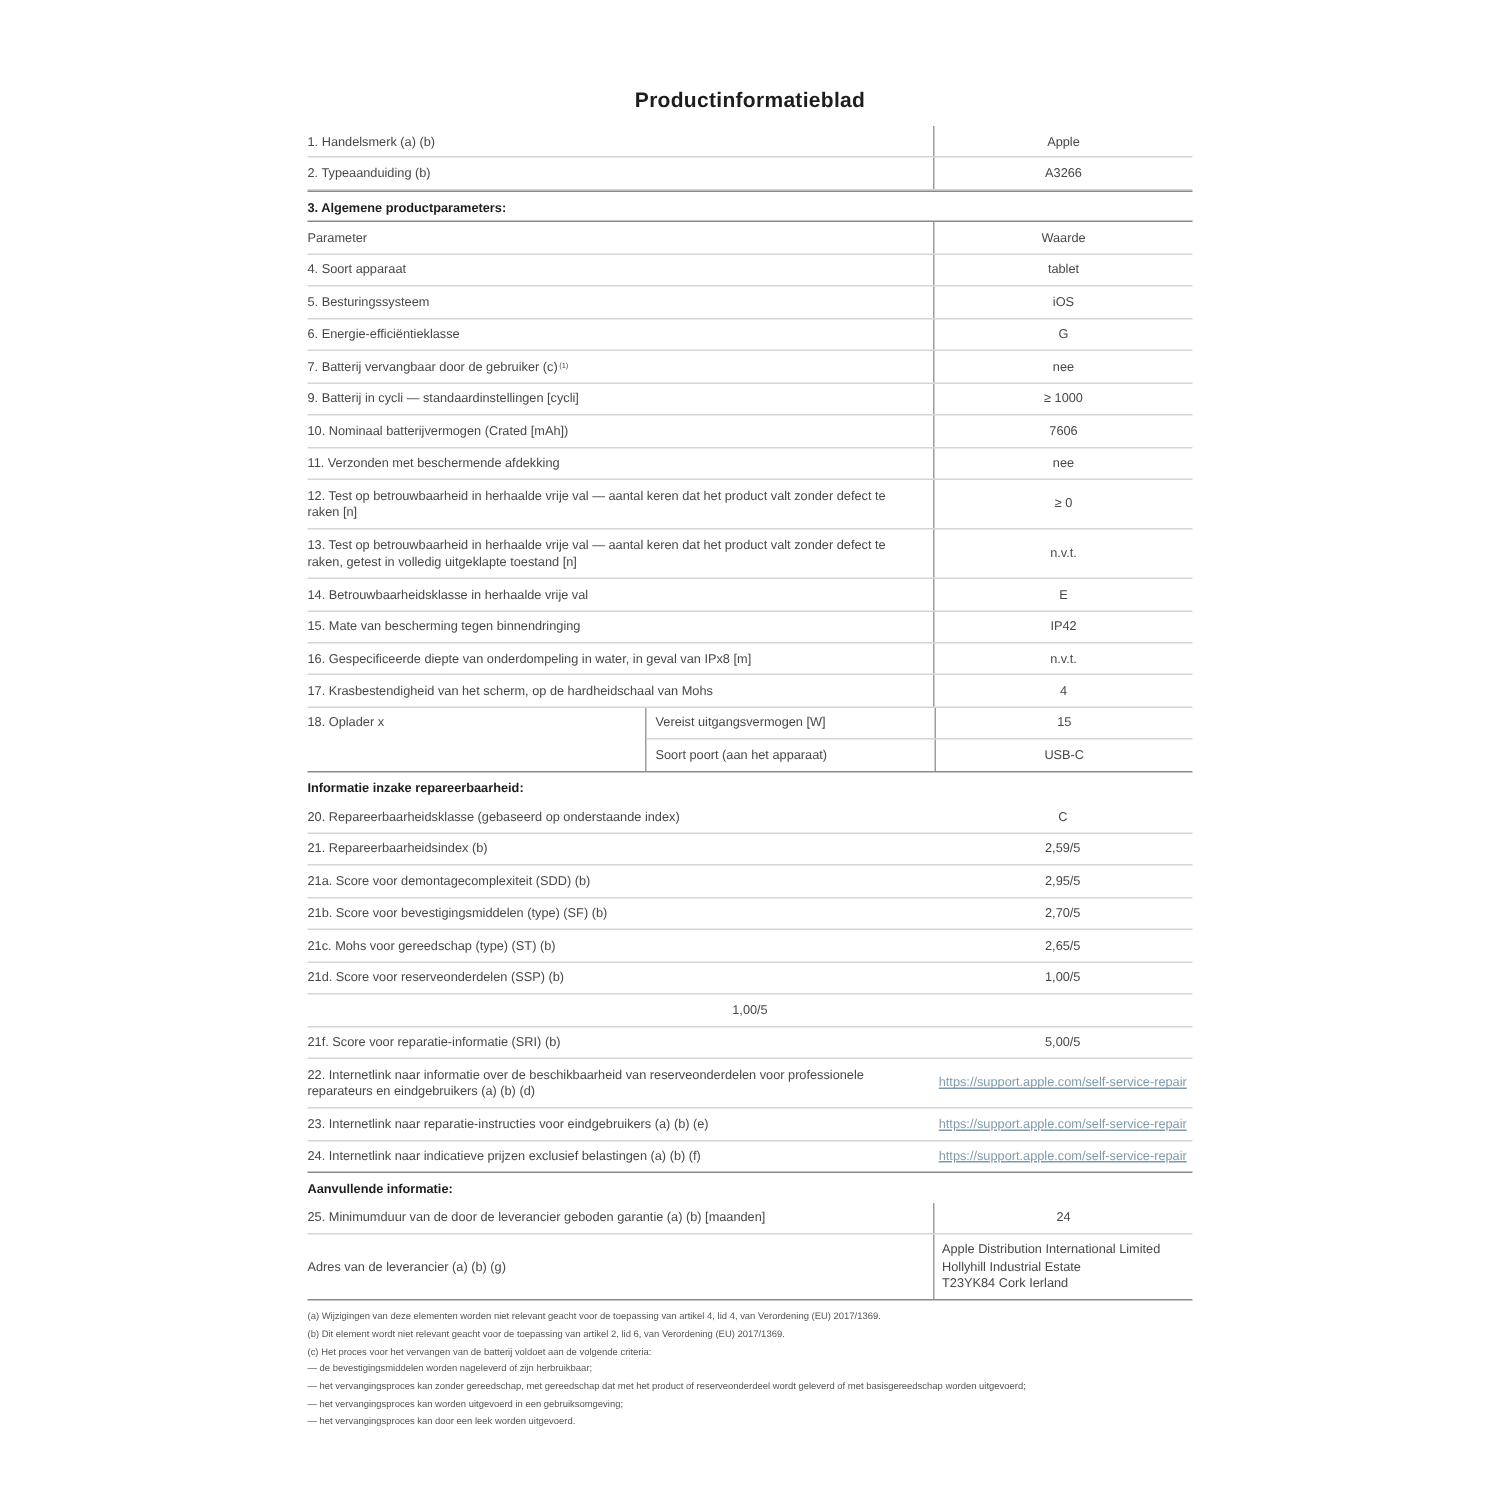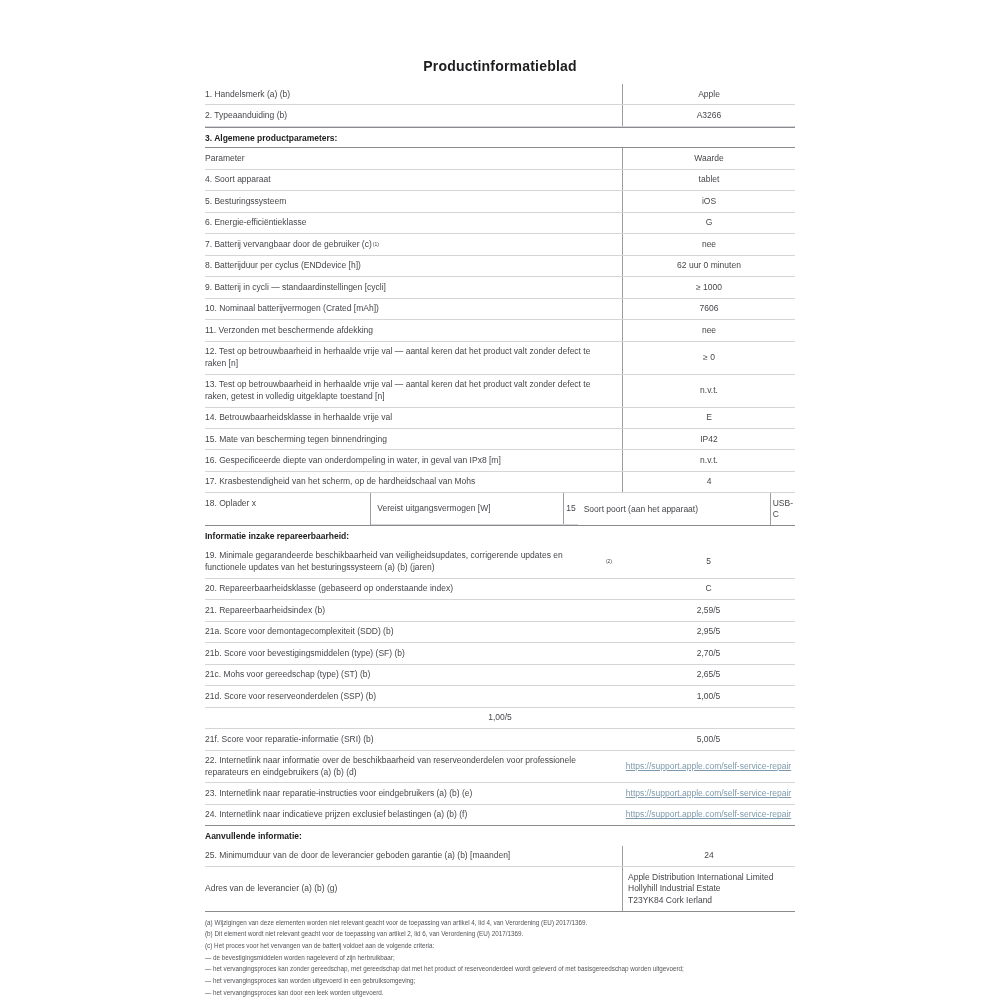--- a/index.html
+++ b/index.html
@@ -42,21 +42,21 @@
   a.link{color:var(--link);text-decoration:underline;cursor:pointer;}
   .section-heading{
     font-size:8.5px;font-weight:bold;color:var(--heading);
     padding:5px 0 4.5px 0;
   }
   .section-heading.dark-top{border-top:1px solid var(--dark);}
   .section-heading.dark-bottom{border-bottom:1px solid var(--dark);}
   
   .charger-row{display:flex;border-bottom:1px solid var(--dark);font-size:8.5px;line-height:1.35;}
   .charger-label{width:225px;box-sizing:border-box;padding:4.5px 6px 4.5px 0;display:flex;align-items:flex-start;}
-  .charger-right{flex:1;border-left:1px solid var(--mid);display:flex;flex-direction:row;}
+  .charger-right{flex:1;border-left:1px solid var(--mid);display:flex;flex-direction:column;}
   .subrow{display:flex;flex:1;border-bottom:1px solid var(--light);}
   .subrow:last-child{border-bottom:none;}
   .sub-label{width:192px;box-sizing:border-box;display:flex;align-items:center;padding:4.5px 6px;}
   .sub-value{flex:1;border-left:1px solid var(--mid);display:flex;align-items:center;justify-content:center;padding:4.5px 2px;}
   
   .footnotes{margin-top:6px;font-size:6.3px;line-height:1.5;color:var(--footnote);}
   .footnote{margin:0 0 2.2px 0;}
 </style>
 </head>
 <body>
@@ -109,26 +109,20 @@
         </div>
         <div class="trow div-col">
           <div class="cell param">
             <span>7. Batterij vervangbaar door de gebruiker (c)</span>
             <sup class="supmark">(1)</sup>
           </div>
           <div class="cell value">nee</div>
         </div>
         <div class="trow div-col">
           <div class="cell param">
-            <span>8. Batterijduur per cyclus (ENDdevice [h])</span>
-          </div>
-          <div class="cell value">62 uur 0 minuten</div>
-        </div>
-        <div class="trow div-col">
-          <div class="cell param">
             <span>9. Batterij in cycli — standaardinstellingen [cycli]</span>
           </div>
           <div class="cell value">≥ 1000</div>
         </div>
         <div class="trow div-col">
           <div class="cell param">
             <span>10. Nominaal batterijvermogen (Crated [mAh])</span>
           </div>
           <div class="cell value">7606</div>
         </div>
@@ -186,27 +180,20 @@
           <div class="subrow">
             <div class="sub-label">Soort poort (aan het apparaat)</div>
             <div class="sub-value">USB-C</div>
           </div>
         </div>
     </div>
 
     <div class="section-heading">Informatie inzake repareerbaarheid:</div>
 
     <div id="repair-rows">
-        <div class="trow">
-          <div class="cell param">
-            <span>19. Minimale gegarandeerde beschikbaarheid van veiligheidsupdates, corrigerende updates en functionele updates van het besturingssysteem (a) (b) (jaren)</span>
-            <sup class="supmark">(2)</sup>
-          </div>
-          <div class="cell value">5</div>
-        </div>
         <div class="trow">
           <div class="cell param">
             <span>20. Repareerbaarheidsklasse (gebaseerd op onderstaande index)</span>
           </div>
           <div class="cell value">C</div>
         </div>
         <div class="trow">
           <div class="cell param">
             <span>21. Repareerbaarheidsindex (b)</span>
           </div>

